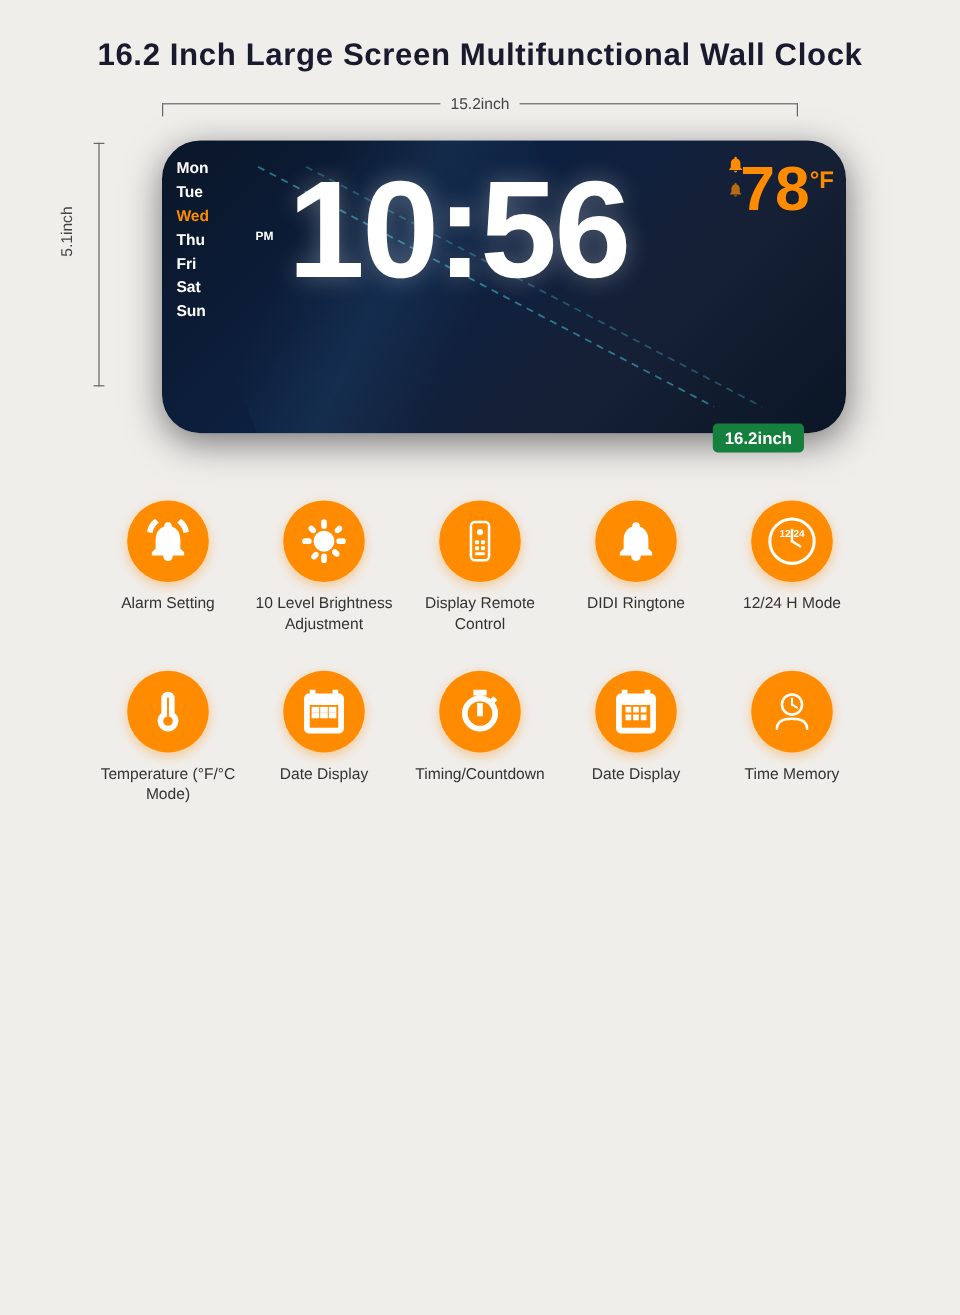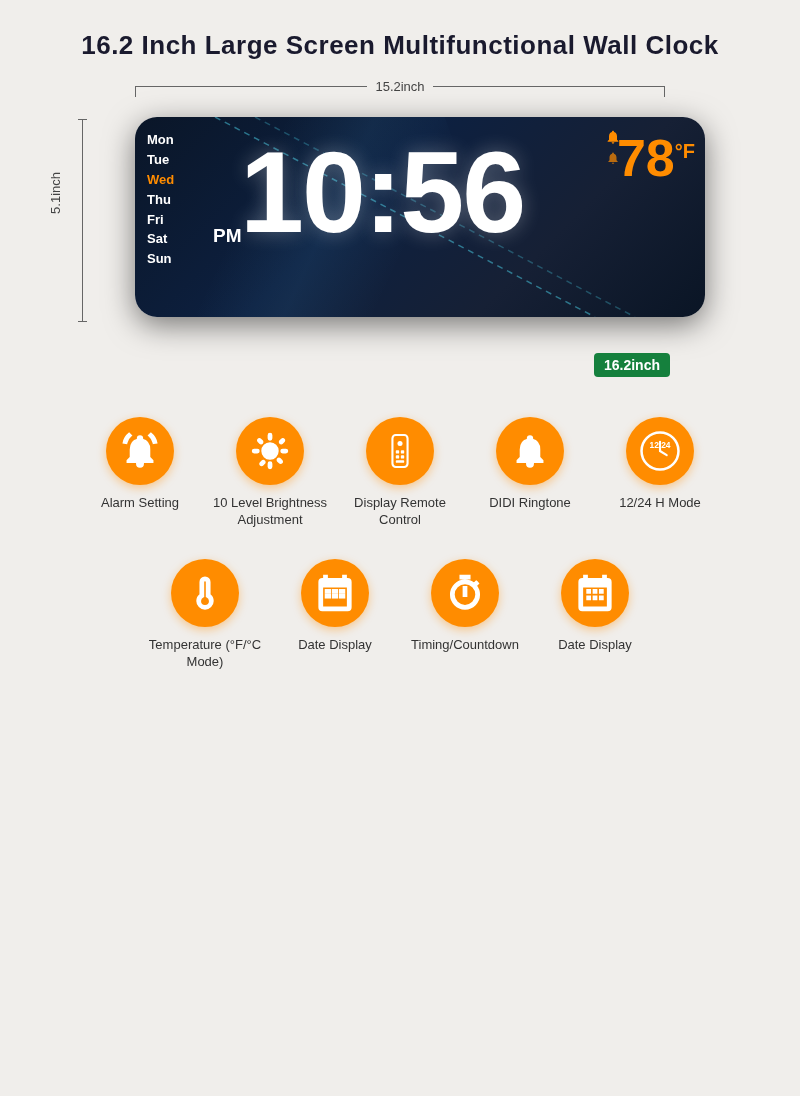--- a/index.html
+++ b/index.html
@@ -36,23 +36,23 @@
       width: 720px;
       height: 310px;
     }
 
     
     .clock-body {
       position: absolute;
       left: 95px;
       top: 40px;
       width: 570px;
-      height: 200px;
+      height: 244px;
       background: linear-gradient(135deg, #0a1628 0%, #0d2040 40%, #162035 70%, #0a1525 100%);
-      border-radius: 22px;
+      border-radius: 32px;
       overflow: hidden;
       box-shadow: 0 8px 30px rgba(0,0,0,0.5);
     }
 
     
     .clock-body::before {
       content: '';
       position: absolute;
       top: -30px;
       left: 40px;
@@ -79,24 +79,23 @@
     }
     .day-item.active {
       color: #ff8c00;
     }
 
     
     .pm-label {
       position: absolute;
       left: 78px;
       top: 75px;
-      font-size: 19px;
+      font-size: 10px;
       font-weight: bold;
       color: #ffffff;
-      margin-top: 33px;
     }
 
     
     .main-time {
       position: absolute;
       left: 105px;
       top: 18px;
       font-size: 115px;
       font-weight: 900;
       color: #ffffff;
@@ -404,18 +403,29 @@
       <div class="feature-item">
         <div class="feature-icon-circle">
           <svg class="icon-svg" viewBox="0 0 24 24">
             <path d="M20 3h-1V1h-2v2H7V1H5v2H4c-1.1 0-2 .9-2 2v16c0 1.1.9 2 2 2h16c1.1 0 2-.9 2-2V5c0-1.1-.9-2-2-2zm0 18H4V8h16v13z"></path>
             <path d="M9 10H7v2h2v-2zm4 0h-2v2h2v-2zm4 0h-2v2h2v-2zm-8 4H7v2h2v-2zm4 0h-2v2h2v-2zm4 0h-2v2h2v-2z"></path>
           </svg>
         </div>
         <span class="feature-label">Date Display</span>
       </div>
 
+      <div class="feature-item">
+        <div class="feature-icon-circle">
+    <svg width="42" height="42" viewBox="0 0 50 50" fill="white">
+      <circle cx="25" cy="18" r="10" fill="none" stroke="white" stroke-width="2.5"></circle>
+      <path d="M10 42 Q10 32 25 32 Q40 32 40 42" fill="none" stroke="white" stroke-width="2.5" stroke-linecap="round"></path>
+      <line x1="25" y1="18" x2="25" y2="12" stroke="white" stroke-width="2" stroke-linecap="round"></line>
+      <line x1="25" y1="18" x2="30" y2="21" stroke="white" stroke-width="2" stroke-linecap="round"></line>
+    </svg>
+          </div>
+        <span class="feature-label">Time Memory</span>
+      </div>
 
     </div>
 
   </div>
 
 </div>
 
 </body></html>

